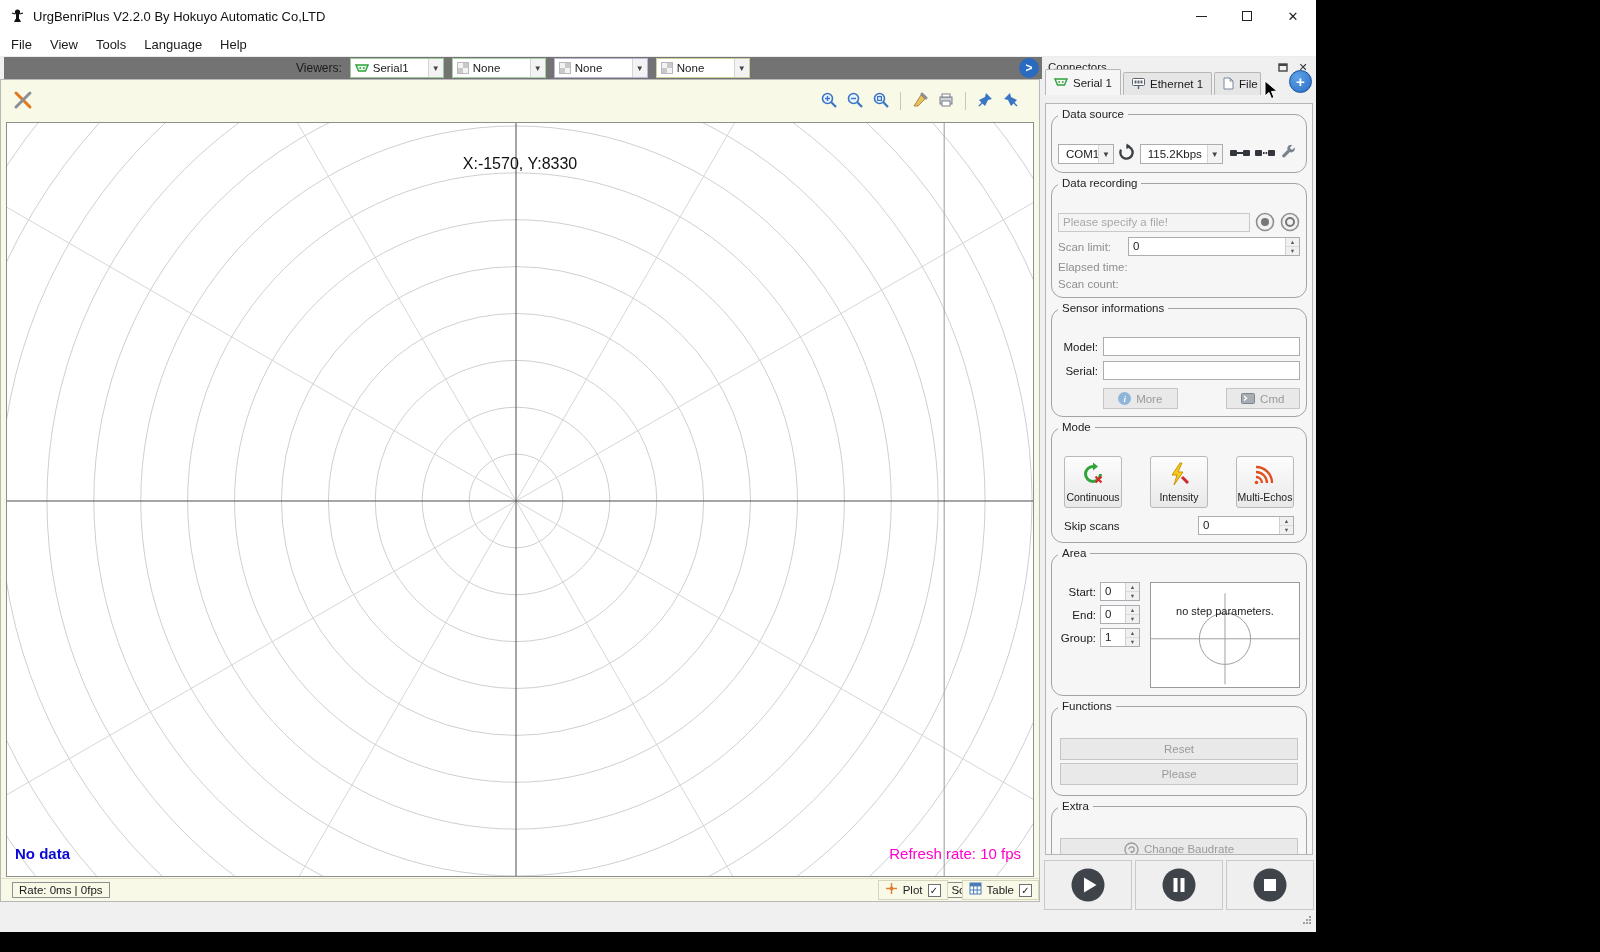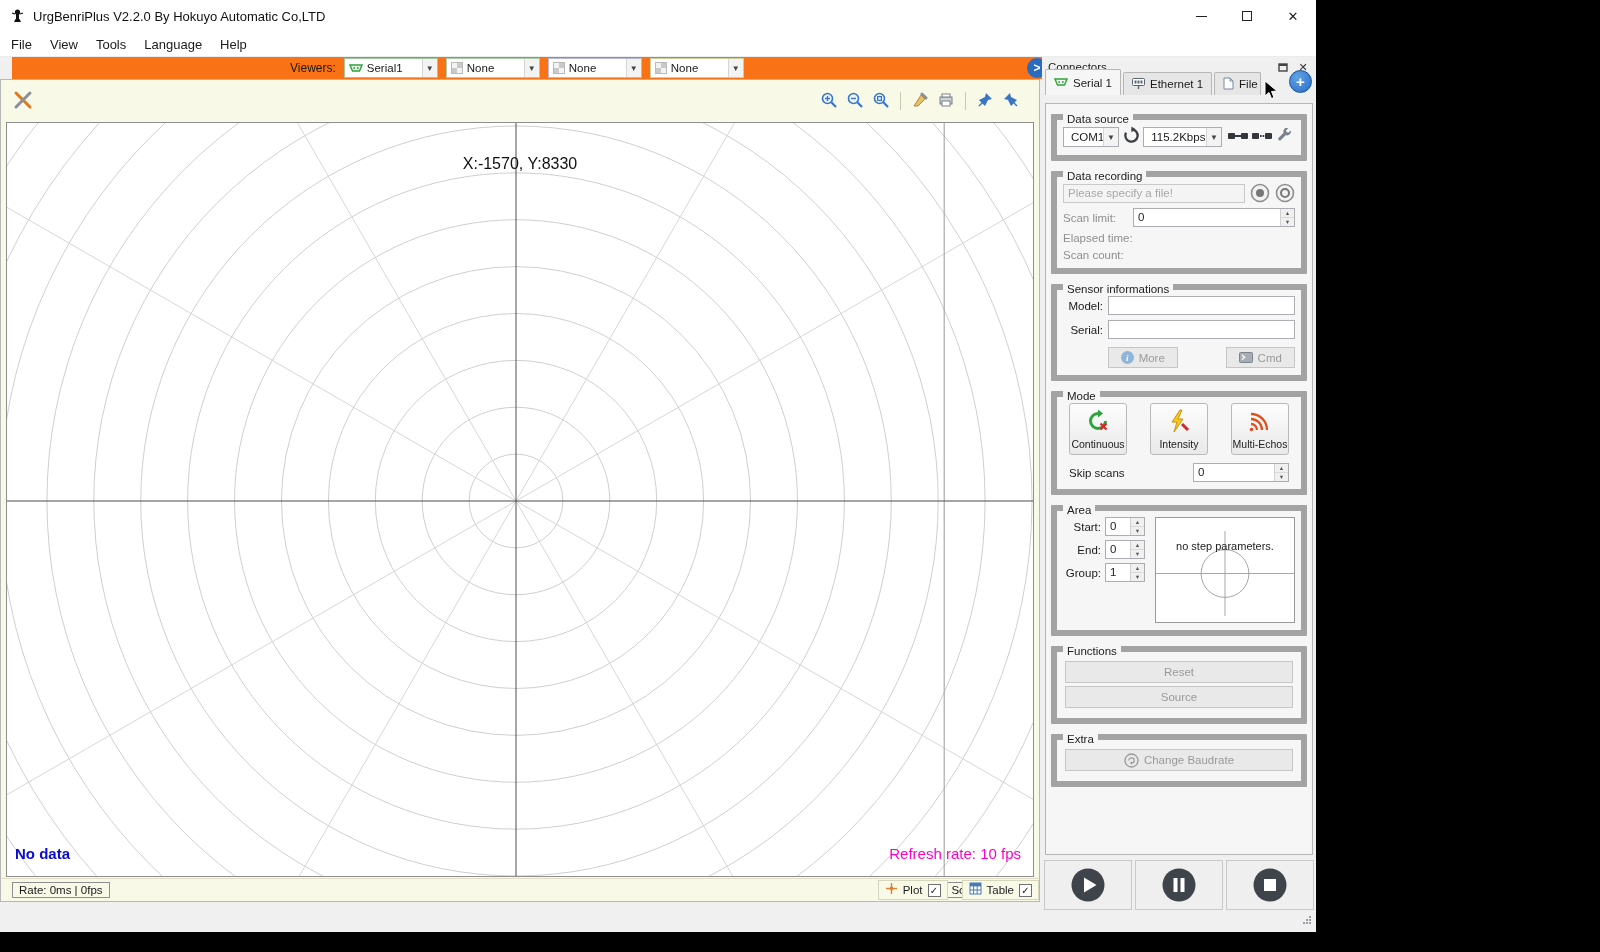--- a/index.html
+++ b/index.html
@@ -15,21 +15,21 @@
   .win-btn { width:46px; height:32px; display:flex; align-items:center; justify-content:center; color:#222; cursor:default; }
   .glyph-min { display:inline-block; width:11px; height:1px; background:#222; }
   .glyph-max { display:inline-block; width:10px; height:10px; border:1px solid #222; }
   .glyph-close { font-size:13px; }
 
   
   .menubar { position:absolute; left:0; top:32px; width:1316px; height:25px; background:#fff; display:flex; align-items:center; padding-left:2px; border-bottom:1px solid #ececec; }
   .menu-item { padding:0 9px; height:25px; display:flex; align-items:center; font-size:13px; }
 
   
-  .viewers-bar { position:absolute; left:12px; top:57px; width:1040px; height:22px; background:#f97316; display:flex; align-items:center; }
+  .viewers-bar { position:absolute; left:4px; top:57px; width:1040px; height:22px; background:#737373; display:flex; align-items:center;padding-left:14px; }
   .viewers-label { margin-left:278px; margin-right:8px; font-size:12px; }
   .combo { display:flex; align-items:center; background:#fff; border:1px solid #abadb3; height:20px; }
   .viewer-combo { width:94px; margin-right:8px; padding-left:4px; }
   .combo-ic { display:flex; width:14px; justify-content:center; }
   .combo-text { flex:1; font-size:11.5px; padding-left:4px; white-space:nowrap; overflow:hidden; }
   .combo-arrow { width:15px; align-self:stretch; display:flex; align-items:center; justify-content:center; font-size:8px; color:#444; border-left:1px solid #d6d6d6; background:#f3f3f3; }
   .c-green  { border-color:#9cc89c; }
   .c-green2 { border-color:#a8cfa8; }
   .c-purple { border-color:#b7b7da; }
   .c-yellow { border-color:#cfcf9e; }
@@ -69,21 +69,21 @@
   .ph-btn { width:14px; height:14px; display:flex; align-items:center; justify-content:center; font-size:11px; color:#333; cursor:pointer; }
 
   .tabs-row { position:absolute; left:3px; right:3px; top:12px; height:26px; display:flex; align-items:flex-end; }
   .tab { height:23px; display:flex; align-items:center; gap:5px; padding:0 8px; border:1px solid #b6b6b6; border-bottom:none; background:#e6e6e6; border-radius:2px 2px 0 0; font-size:11.5px; margin-right:2px; cursor:pointer; white-space:nowrap; }
   .tab.active { background:#f6f6f6; height:26px; z-index:2; }
   .tab-file { max-width:52px; overflow:hidden; padding-right:2px; }
   .add-connector-btn { position:absolute; right:1px; top:1px; width:23px; height:23px; border-radius:50%; border:1px solid #1b4f9a; background:radial-gradient(circle at 35% 30%, #5ea3e8, #2b6cc4); color:#fff; font-size:15px; font-weight:bold; display:flex; align-items:center; justify-content:center; z-index:3; cursor:pointer; }
 
   .tab-pane { position:absolute; left:3px; right:3px; top:46px; height:752px; background:#f6f6f6; border:1px solid #b6b6b6; overflow:hidden; }
 
-  .group { position:relative; margin:10px 5px 0; border:6px solid #a3a3a3; border-radius:1px; padding:6px 6px 7px; }
+  .group { position:relative; margin:10px 5px 0; border:1px solid #a3a3a3; border-radius:12px; padding:28px 6px 7px; }
   .group-title { position:absolute; top:-7px; left:6px; background:#f6f6f6; padding:0 4px; font-size:11.5px; color:#222; }
   .row { display:flex; align-items:center; margin-bottom:5px; }
   .row:last-child { margin-bottom:0; }
 
   .p-combo { height:20px; padding-left:3px; }
   .icon-btn { display:flex; align-items:center; justify-content:center; cursor:pointer; }
 
   .text-input { height:19px; border:1px solid #abadb3; background:#fff; font-family:inherit; font-size:11.5px; padding:0 4px; }
   .text-input:disabled { background:#f4f4f4; border-color:#c9c9c9; }
   .text-input::placeholder { color:#a8a8a8; }
@@ -609,21 +609,21 @@
             </div>
           </div>
         </div>
 
         <div class="group">
           <span class="group-title">Functions</span>
           <div class="btn disabled full-btn">
             <span>Reset</span>
           </div>
           <div class="btn disabled full-btn">
-            <span>Source</span>
+            <span>Please</span>
           </div>
         </div>
 
         <div class="group">
           <span class="group-title">Extra</span>
           <div class="btn disabled full-btn">
             <svg width="15" height="15" viewBox="0 0 15 15">
                 <circle cx="7.5" cy="7.5" r="6.5" fill="none" stroke="#9a9a9a" stroke-width="1.3"></circle>
                 <path d="M4.8 7.5 a2.7 2.7 0 1 1 2.7 2.7" fill="none" stroke="#9a9a9a" stroke-width="1.2"></path>
                 <path d="M8.2 11.6 l-2.4 -1.5 2.2 -1.6 z" fill="#9a9a9a"></path>

